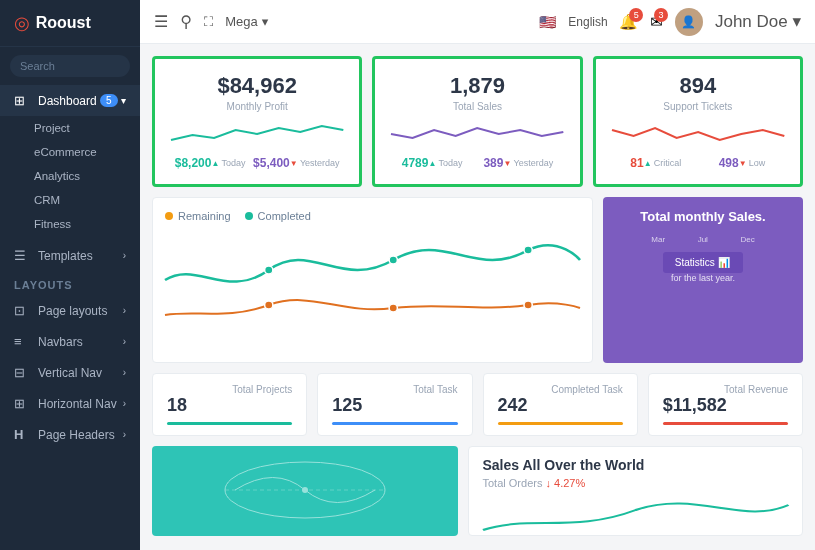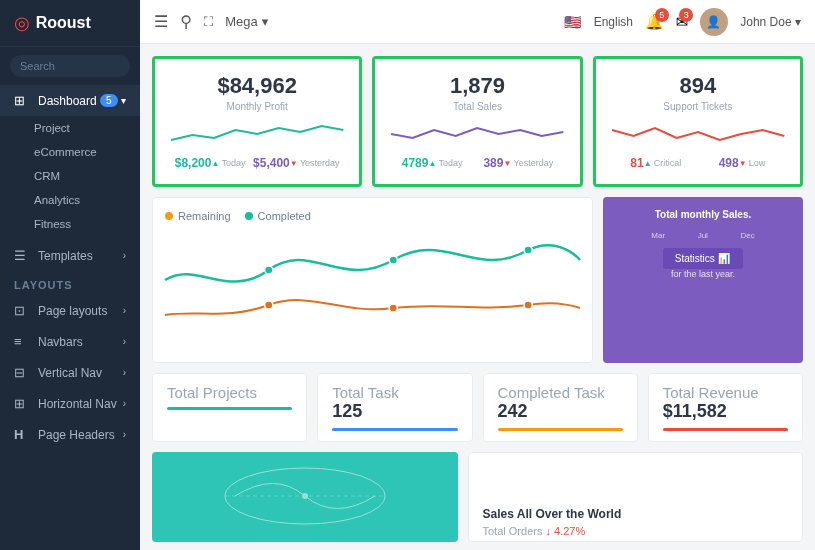--- a/index.html
+++ b/index.html
@@ -38,21 +38,21 @@
     .topbar { height: 44px; background: #fff; border-bottom: 1px solid #e8ecf0; display: flex; align-items: center; padding: 0 14px; gap: 12px; flex-shrink: 0; }
     .topbar-left { display: flex; align-items: center; gap: 12px; }
     .topbar-icon { color: #555; font-size: 16px; cursor: pointer; }
     .topbar-mega { display: flex; align-items: center; gap: 4px; color: #555; font-size: 13px; cursor: pointer; }
     .topbar-right { margin-left: auto; display: flex; align-items: center; gap: 12px; }
     .topbar-flag { font-size: 14px; }
     .topbar-lang { font-size: 12px; color: #555; }
     .topbar-badge-wrap { position: relative; cursor: pointer; }
     .topbar-badge { position: absolute; top: -5px; right: -5px; background: #e74c3c; color: #fff; border-radius: 50%; width: 14px; height: 14px; font-size: 9px; display: flex; align-items: center; justify-content: center; }
     .topbar-avatar { width: 28px; height: 28px; border-radius: 50%; background: #c0a080; display: flex; align-items: center; justify-content: center; font-size: 12px; color: #fff; overflow: hidden; }
-    .topbar-username { font-size: 12px; color: #555; cursor: pointer; }
+    .topbar-username { font-size: 17px; color: #555; cursor: pointer; }
 
     
     .content { flex: 1; overflow-y: auto; padding: 12px; display: flex; flex-direction: column; gap: 10px; }
     .content::-webkit-scrollbar { width: 4px; }
     .content::-webkit-scrollbar-thumb { background: #ccc; }
 
     
     .stats-row { display: flex; gap: 10px; }
     .stat-card { flex: 1; background: #fff; border-radius: 4px; padding: 14px 16px; border: 3px solid #22c55e; }
     .stat-value { font-size: 22px; font-weight: 600; color: #2d3748; text-align: center; }
@@ -68,44 +68,44 @@
     .stat-sub-label.down::before { content: "▼ "; color: #e74c3c; font-size: 8px; }
 
     
     .mid-row { display: flex; gap: 10px; }
     .chart-card { flex: 1; background: #fff; border-radius: 4px; padding: 12px; border: 1px solid #e8ecf0; }
     .chart-legend { display: flex; gap: 14px; margin-bottom: 8px; }
     .legend-item { display: flex; align-items: center; gap: 5px; font-size: 11px; color: #6b7f96; }
     .legend-dot { width: 8px; height: 8px; border-radius: 50%; }
 
     .bar-card { width: 200px; background: #7c5cbf; border-radius: 4px; padding: 12px; color: #fff; flex-shrink: 0; }
-    .bar-card-title { font-size: 10px; font-weight: 600; margin-bottom: 8px; text-align: center; }
+    .bar-card-title { font-size: 13px; font-weight: 600; margin-bottom: 8px; text-align: center; }
     .bar-chart-area { height: 130px; position: relative; display: flex; align-items: flex-end; justify-content: space-around; padding: 0 4px; }
     .bar-y-label { font-size: 8px; color: rgba(255,255,255,0.7); }
     .bars-group { display: flex; align-items: flex-end; gap: 3px; width: 100%; height: 100%; padding-left: 20px; padding-bottom: 20px; }
     .bar { background: rgba(255,255,255,0.7); border-radius: 2px 2px 0 0; flex: 1; min-width: 8px; }
     .bar-x-labels { display: flex; justify-content: space-around; padding: 3px 20px 0; }
     .bar-x-label { font-size: 8px; color: rgba(255,255,255,0.7); }
     .bar-stats-btn { background: #6a4ab5; border: none; color: #fff; padding: 5px 12px; border-radius: 3px; font-size: 10px; cursor: pointer; display: flex; align-items: center; gap: 4px; }
     .bar-footer { display: flex; align-items: center; justify-content: space-between; margin-top: 8px; flex-direction: column; }
     .bar-footer-text { font-size: 9px; color: rgba(255,255,255,0.8); }
 
     
     .bottom-stats { display: flex; gap: 10px; }
     .bottom-stat { flex: 1; background: #fff; border-radius: 4px; padding: 10px 14px; border: 1px solid #e8ecf0; }
-    .bottom-stat-label { font-size: 15px; color: #9aa5b5; }
+    .bottom-stat-label { font-size: 10px; color: #9aa5b5; text-align: right; }
     .bottom-stat-value { font-size: 18px; font-weight: 600; color: #2d3748; }
     .bottom-stat-bar { height: 3px; border-radius: 2px; margin-top: 6px; }
 
     
     .bottom-row { display: flex; gap: 10px; }
     .map-card { flex: 1; background: #2ec4b6; border-radius: 4px; overflow: hidden; height: 90px; position: relative; display: flex; align-items: center; justify-content: center; }
     .map-placeholder { color: rgba(255,255,255,0.6); font-size: 11px; }
     .sales-card { flex: 1; background: #fff; border-radius: 4px; padding: 10px 14px; border: 1px solid #e8ecf0; height: 90px; }
-    .sales-title { font-size: 12px; font-weight: 600; color: #2d3748; margin-bottom: 4px; margin-top: 44px; }
+    .sales-title { font-size: 14px; font-weight: 600; color: #2d3748; margin-bottom: 4px; }
     .sales-orders { font-size: 11px; color: #9aa5b5; }
     .sales-orders-pct { color: #e74c3c; }
 
     
     svg { overflow: visible; }
   </style>
 </head>
 <body>
 
 <div class="app">
@@ -128,24 +128,24 @@
         <span class="badge">5</span>
         <span class="arrow">▾</span>
       </div>
       <div class="menu-sub-item">
         <span>Project</span>
       </div>
       <div class="menu-sub-item">
         <span>eCommerce</span>
       </div>
       <div class="menu-sub-item">
+        <span>Analytics</span>
+      </div>
+      <div class="menu-sub-item">
         <span>CRM</span>
-      </div>
-      <div class="menu-sub-item">
-        <span>Analytics</span>
       </div>
       <div class="menu-sub-item">
         <span>Fitness</span>
       </div>
 
       <div class="menu-item" style="margin-top:4px;">
         <span class="menu-icon">☰</span>
         <span>Templates</span>
         <span class="arrow">›</span>
       </div>
@@ -321,20 +321,21 @@
               <span>📊</span>
             </button>
             <span class="bar-footer-text">for the last year.</span>
           </div>
         </div>
       </div>
 
       <div class="bottom-stats">
         <div class="bottom-stat">
           <div class="bottom-stat-label">Total Projects</div>
+          <div class="bottom-stat-value">18</div>
           <div class="bottom-stat-bar" style="background:#1abc9c;"></div>
         </div>
         <div class="bottom-stat">
           <div class="bottom-stat-label">Total Task</div>
           <div class="bottom-stat-value">125</div>
           <div class="bottom-stat-bar" style="background:#3d8ef8;"></div>
         </div>
         <div class="bottom-stat">
           <div class="bottom-stat-label">Completed Task</div>
           <div class="bottom-stat-value">242</div>

